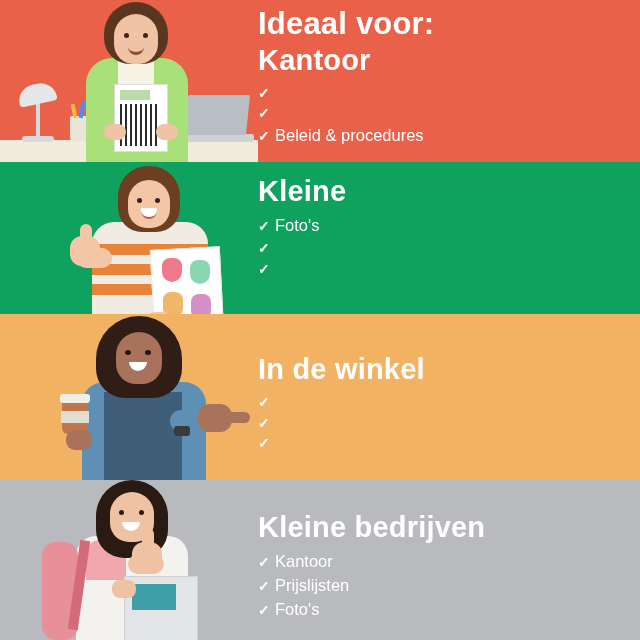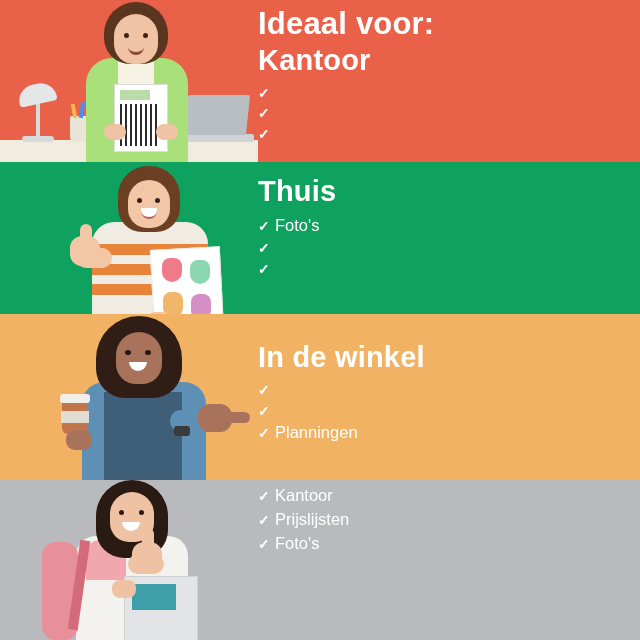--- a/index.html
+++ b/index.html
@@ -61,21 +61,21 @@
   .heading {
     font-size: 29px;
     font-weight: bold;
     line-height: 1.05;
     letter-spacing: 0.2px;
     margin: 0 0 8px 0;
     color: #ffffff;
   }
   .band-1 .heading { margin-top: 2px; }
   .band-2 .heading { margin-top: 10px; }
-  .band-3 .heading { margin-top: 24px; }
+  .band-3 .heading { margin-top: 36px; }
   .band-4 .heading { margin-top: 28px; }
 
   ul.bullets {
     list-style: none;
     margin: 0;
     padding: 0;
   }
   ul.bullets li {
     display: flex;
     align-items: baseline;
@@ -378,20 +378,21 @@
         <h2 class="heading">Kantoor</h2>
         <ul class="bullets">
           <li>
             <span class="check">✓</span>
           </li>
           <li>
             <span class="check">✓</span>
           </li>
           <li>
             <span class="check">✓</span>
+            <span>Beleid &amp; procedures</span>
           </li>
         </ul>
       </div>
     </div>
   </section>
 
   <section class="band band-2">
     <div class="band-inner">
       <div class="photo-col">
         <div class="fig b2-body"></div>
@@ -407,21 +408,21 @@
         <div class="fig b2-thumb-fist"></div>
         <div class="fig b2-thumb-up"></div>
         <div class="fig b2-art"></div>
         <div class="fig b2-hand-a"></div>
         <div class="fig b2-hand-b"></div>
         <div class="fig b2-hand-c"></div>
         <div class="fig b2-hand-d"></div>
         <div class="fig b2-art-hand"></div>
       </div>
       <div class="text-col">
-        <h2 class="heading">Thuis</h2>
+        <h2 class="heading">Kleine</h2>
         <ul class="bullets">
           <li>
             <span class="check">✓</span>
             <span>Foto's</span>
           </li>
           <li>
             <span class="check">✓</span>
           </li>
           <li>
             <span class="check">✓</span>
@@ -454,21 +455,20 @@
         <h2 class="heading">In de winkel</h2>
         <ul class="bullets">
           <li>
             <span class="check">✓</span>
           </li>
           <li>
             <span class="check">✓</span>
           </li>
           <li>
             <span class="check">✓</span>
-            <span>Planningen</span>
           </li>
         </ul>
       </div>
     </div>
   </section>
 
   <section class="band band-4">
     <div class="band-inner">
       <div class="photo-col">
         <div class="fig b4-body"></div>
@@ -481,20 +481,21 @@
         <div class="fig b4-eye-r"></div>
         <div class="fig b4-smile"></div>
         <div class="fig b4-thumb-arm"></div>
         <div class="fig b4-thumb-fist"></div>
         <div class="fig b4-thumb-up"></div>
         <div class="fig b4-bag"></div>
         <div class="fig b4-bag-label"></div>
         <div class="fig b4-bag-hand"></div>
       </div>
       <div class="text-col">
+        <h2 class="heading">Kleine bedrijven</h2>
         <ul class="bullets">
           <li>
             <span class="check">✓</span>
             <span>Kantoor</span>
           </li>
           <li>
             <span class="check">✓</span>
             <span>Prijslijsten</span>
           </li>
           <li>

